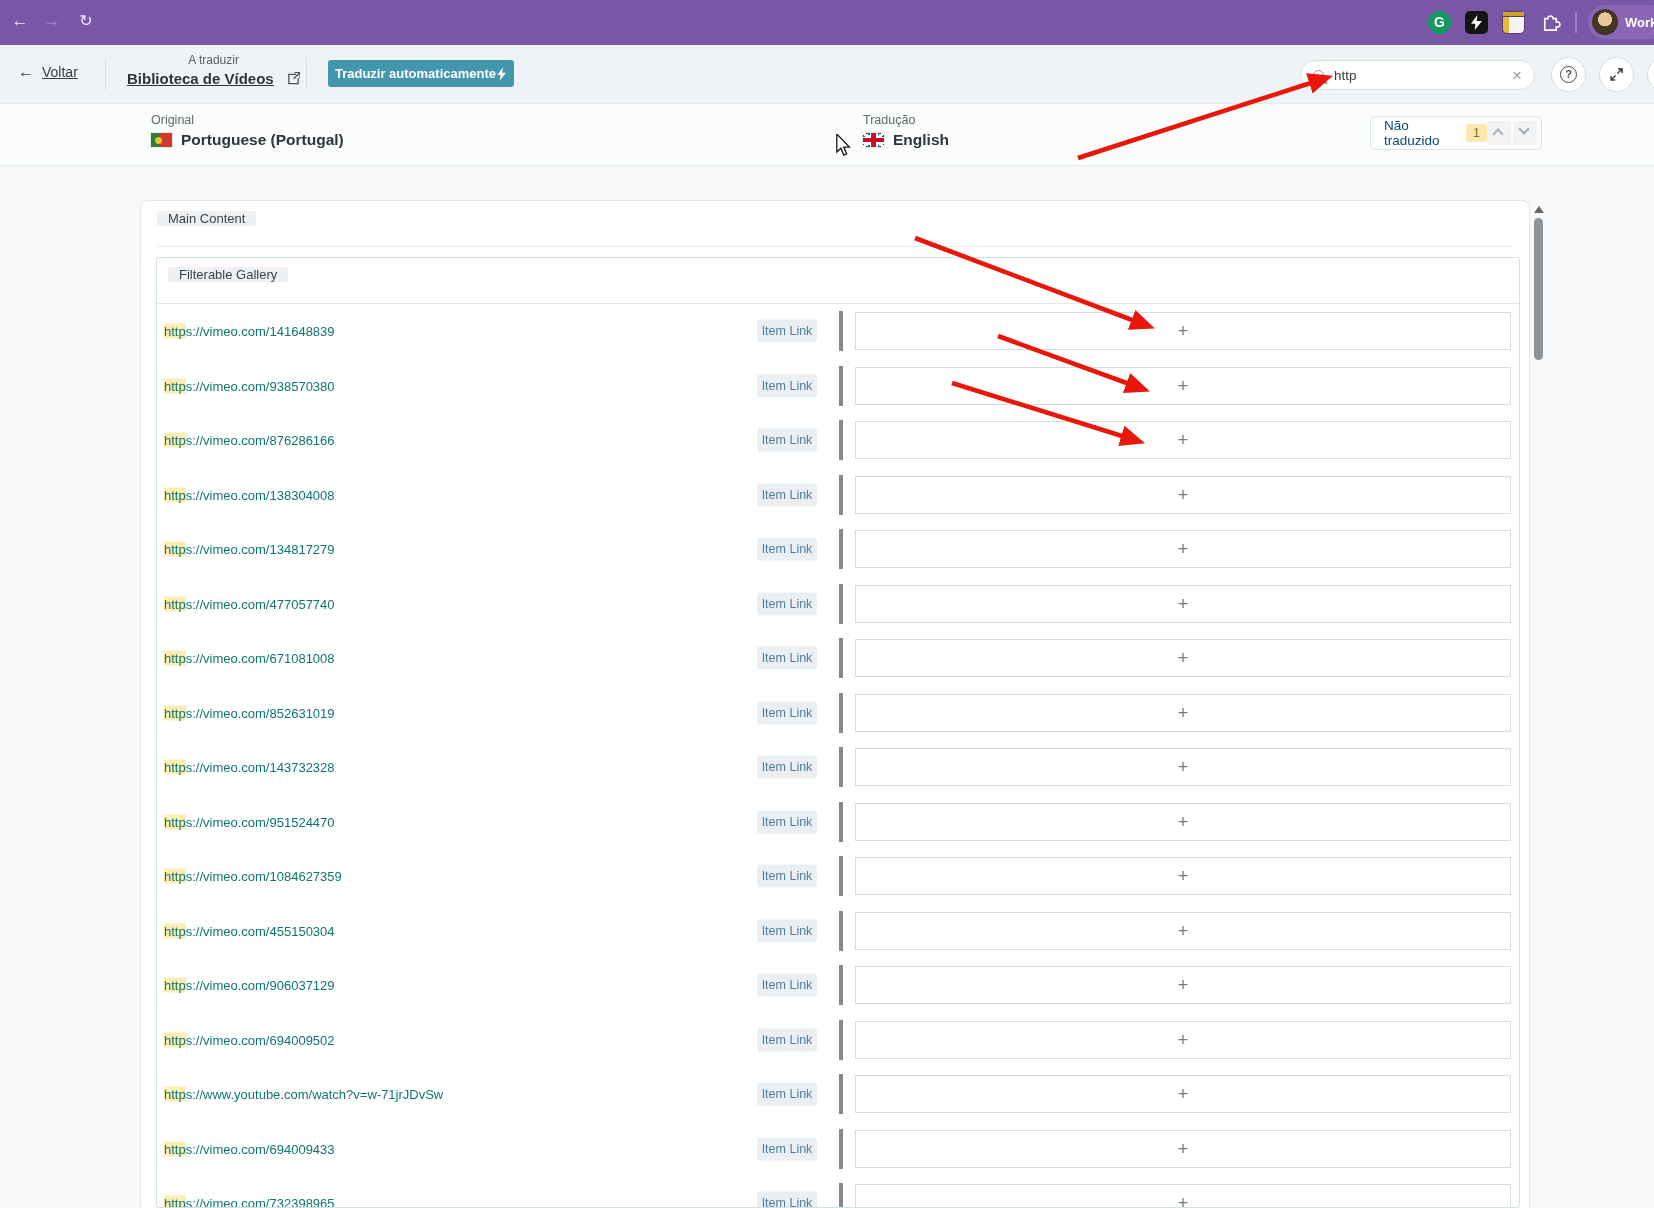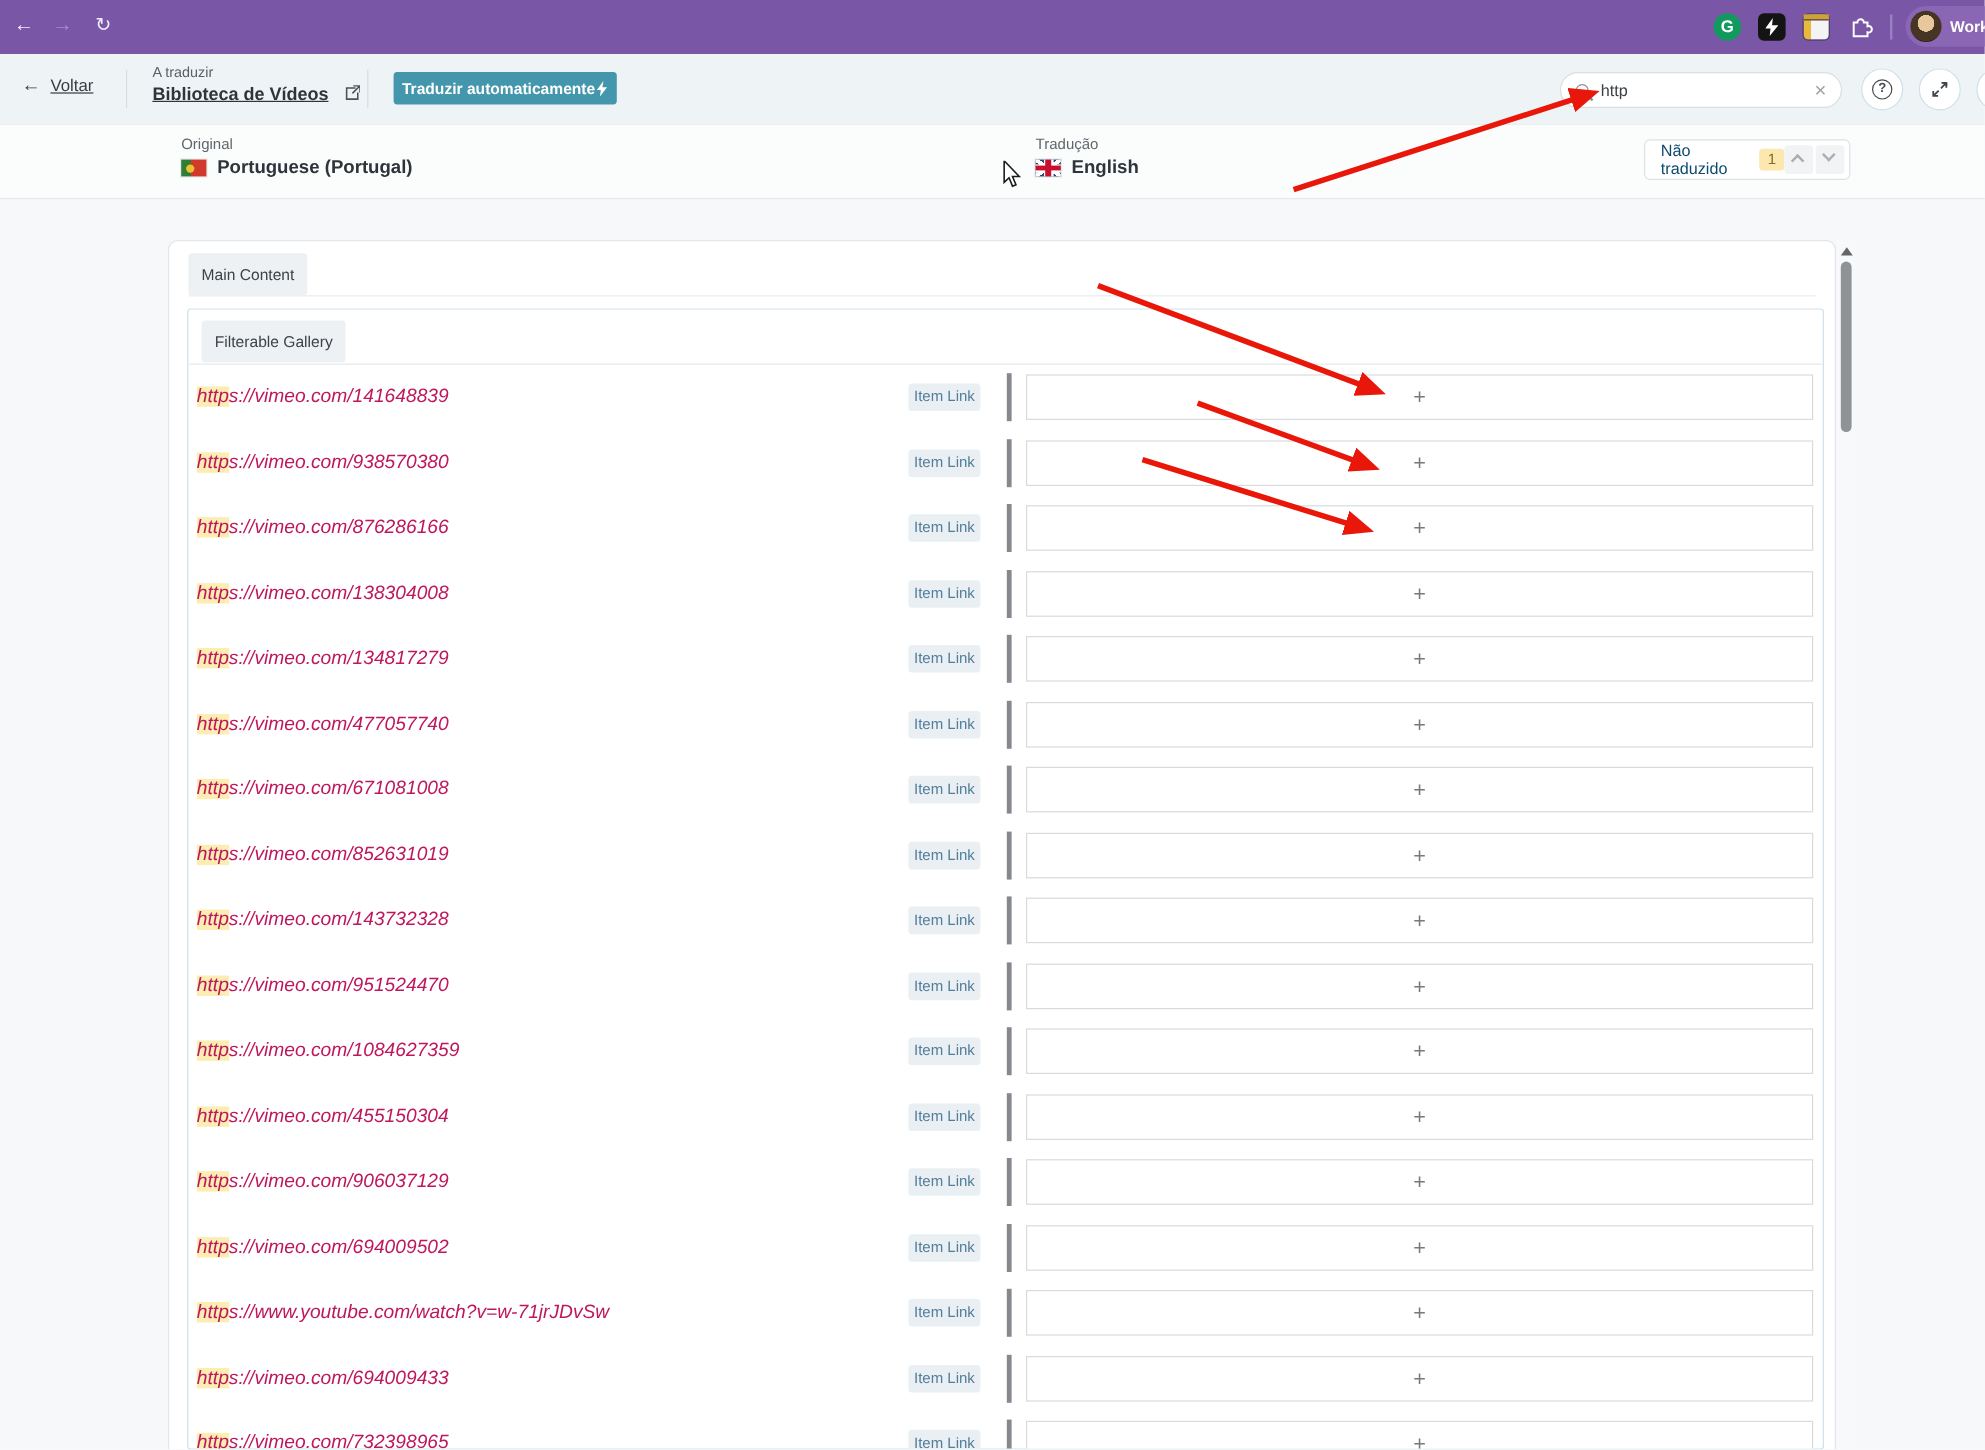--- a/index.html
+++ b/index.html
@@ -28,21 +28,21 @@
   .avatar { width:26px; height:26px; border-radius:50%; background:radial-gradient(circle at 50% 40%, #e9c79d 0 34%, #463424 35% 72%, #30241a 73%); flex:0 0 auto; }
   .profile-name { color:#fff; font-size:13px; font-weight:bold; margin-left:7px; }
 
   
   .appbar { position:absolute; left:0; top:45px; width:1654px; height:58px; background:#eef4f6; }
   .voltar { position:absolute; left:18px; top:18px; font-size:14px; color:#363c41; }
   .voltar .arr { text-decoration:none; margin-right:8px; font-size:16px; }
   .voltar a, .voltar .lbl { color:#363c41; text-decoration:underline; cursor:pointer; }
   .vsep { position:absolute; top:13px; width:1px; height:32px; background:#d6dee2; }
   .sep1 { left:105px; } .sep2 { left:306px; }
-  .doc-block { position:absolute; left:127px; top:8px; }
+  .doc-block { position:absolute; left:127px; top:8px;text-align:center; }
   .doc-kicker { font-size:12px; color:#596066; }
   .doc-title { font-size:15px; font-weight:bold; color:#2e3439; text-decoration:underline; margin-top:3px; display:inline-block; }
   .ext-link { display:inline-block; margin-left:9px; vertical-align:-1px; }
   .tr-btn { position:absolute; left:328px; top:15px; width:186px; height:27px; background:#4396ac; border:none; border-radius:3px; color:#fff; font-weight:bold; font-size:13px; font-family:inherit; cursor:pointer; display:flex; align-items:center; justify-content:center; gap:0; }
   .searchpill { position:absolute; left:1300px; top:15px; width:235px; height:30px; background:#fff; border:1px solid #d9dee1; border-radius:15px; display:flex; align-items:center; padding:0 12px; }
   .mag { width:11px; height:11px; border:1.6px solid #8b9297; border-radius:50%; position:relative; flex:0 0 auto; }
   .mag::after { content:""; position:absolute; left:9px; top:10px; width:5px; height:1.6px; background:#8b9297; transform:rotate(45deg); }
   .searchpill input { border:none; outline:none; flex:1; margin-left:10px; font-size:13.5px; color:#3a3f44; font-family:inherit; background:transparent; }
   .clear-x { color:#9aa0a4; font-size:17px; flex:0 0 auto; cursor:pointer; line-height:1; }
   .round-btn { position:absolute; top:12px; width:35px; height:35px; border-radius:50%; background:#fff; border:1px solid #cfe0e8; display:flex; align-items:center; justify-content:center; cursor:pointer; }
@@ -70,29 +70,29 @@
   .filter-label { font-size:13.5px; color:#0c4a6e; }
   .count-badge { margin-left:9px; background:#fce7ae; color:#8a6a1e; font-size:12.5px; border-radius:3px; padding:2px 7px; }
   .stepper { display:flex; gap:2px; margin-left:auto; }
   .step-btn { width:24px; height:24px; background:#f1f3f4; border-radius:3px; position:relative; cursor:pointer; }
   .chev { position:absolute; left:7px; width:8px; height:8px; border-left:2px solid #a8aeb2; border-top:2px solid #a8aeb2; }
   .chev-up { top:9px; transform:rotate(45deg); }
   .chev-dn { top:4px; transform:rotate(225deg); }
 
   
   .card { position:absolute; left:140px; top:200px; width:1390px; height:1008px; background:#fff; border:1px solid #e3e7e9; border-bottom:none; border-radius:8px 8px 0 0; }
-  .chip { display:inline-block; background:#edf1f4; border-radius:3px; padding:10px 11px; font-size:13px; color:#3d4348; }
+  .chip { display:inline-block; background:#edf1f4; border-radius:3px; padding:0 11px; font-size:13px; color:#3d4348; }
   .main-chip { position:absolute; left:16px; top:10px; }
   .card-divider { position:absolute; left:16px; right:16px; top:45px; height:1px; background:#e9ecee; }
   .gallery { position:absolute; left:15px; top:56px; width:1364px; height:951px; border:1px solid #cfe1e9; border-radius:3px; overflow:hidden; background:#fff; }
   .gallery-head { height:46px; border-bottom:1px solid #e5e9eb; position:relative; }
   .gallery-chip { position:absolute; left:11px; top:9px; }
   .rows {}
   .g-row { position:relative; height:54.5px; }
-  .g-url { position:absolute; left:7px; top:50%; transform:translateY(-50%); font-size:16px; color:#be185d; white-space:nowrap;font-style:italic; }
+  .g-url { position:absolute; left:7px; top:50%; transform:translateY(-50%); font-size:13px; color:#0f766e; white-space:nowrap; }
   .hl { background:#fcedb2; }
   .g-badge { position:absolute; left:600px; top:50%; transform:translateY(-50%); width:60px; height:23px; background:#e9eff3; border-radius:3px; color:#527e9b; font-size:12.5px; text-align:center; line-height:23px; }
   .g-bar { position:absolute; left:682px; top:50%; transform:translateY(-50%); width:4px; height:40px; background:#85898d; }
   .g-box { position:absolute; left:698px; top:50%; transform:translateY(-50%); width:656px; height:38px; background:#fff; border:1px solid #d7dbde; display:flex; align-items:center; justify-content:center; cursor:pointer; }
   .g-plus { color:#77797c; font-size:18px; line-height:1; }
 
   
   .scroll-track { position:absolute; left:1531px; top:200px; width:15px; height:1008px; background:#f8f9fa; }
   .scroll-up { position:absolute; left:3px; top:6px; width:0; height:0; border-left:5px solid transparent; border-right:5px solid transparent; border-bottom:7px solid #63676a; }
   .scroll-thumb { position:absolute; left:3px; top:18px; width:9px; height:142px; background:#8f9396; border-radius:5px; cursor:pointer; }

